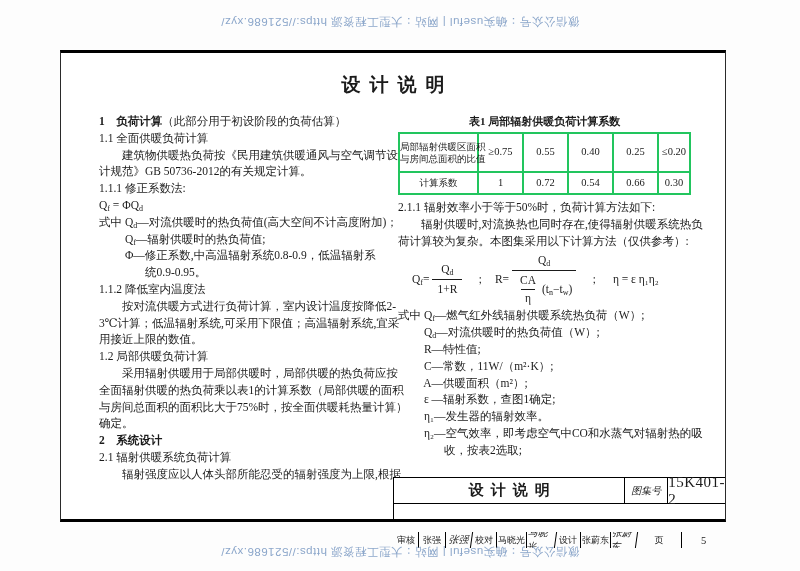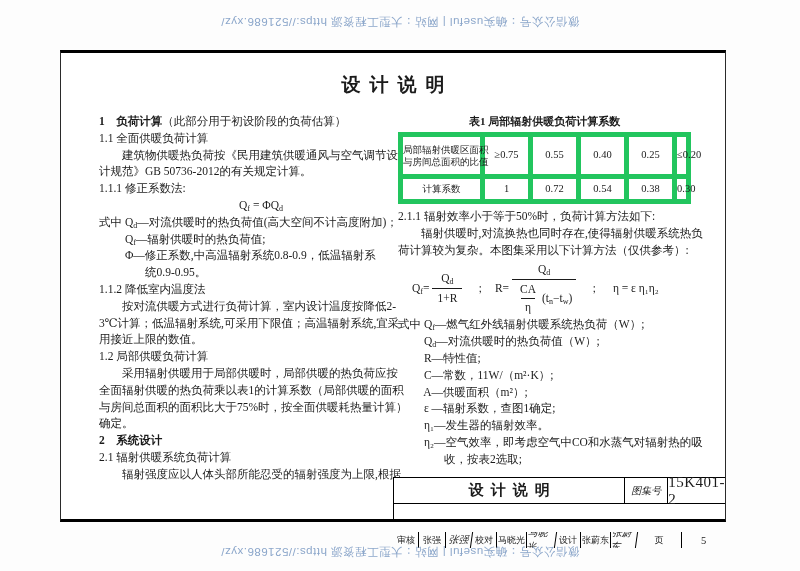--- a/index.html
+++ b/index.html
@@ -23,27 +23,27 @@
     border-left:1px solid #2a2a2a;border-right:1px solid #2a2a2a;
   }
   .page-title{
     position:absolute;top:19px;left:0;right:0;text-align:center;
     font-size:19px;font-weight:bold;letter-spacing:9px;text-indent:9px;
   }
   .col{position:absolute;font-size:11.5px;line-height:16.8px;white-space:nowrap;}
   .col-left{left:17px;top:60px;width:324px;margin-left:21px;}
   .col-right{left:337px;top:60px;width:328px;}
   .ln{height:16.8px;}
-  .ln.center{text-align:center;}
+  .ln.center{text-align:left;}
   .ln.b, .b{font-weight:bold;}
   sub{font-size:8px;line-height:0;vertical-align:-2px;}
   
   .tbl-caption{width:293px;text-align:center;font-weight:bold;font-size:11px;height:16px;line-height:16px;}
   table.t1{border-collapse:collapse;table-layout:fixed;width:293px;margin-top:3px;}
-  table.t1 td{border:5px solid #22c55e;text-align:center;padding:0;font-size:10.5px;}
+  table.t1 td{border:2px solid #22c55e;text-align:center;padding:0;font-size:10.5px;}
   table.t1 .hrow td{height:37px;}
   table.t1 .crow td{height:20px;}
   table.t1 .lblcell{font-size:9.5px;line-height:12px;}
   
   .formula-row{display:flex;align-items:center;margin:7px 0 5px 0;height:46px;font-size:11.5px;white-space:nowrap;}
   .frac{display:inline-flex;flex-direction:column;align-items:center;margin:0 3px;}
   .frac .num{padding:0 5px 1px;}
   .frac .den{border-top:1px solid #1b1b1b;padding:1px 5px 0;}
   .den-flex{display:flex;align-items:center;border-top:1px solid #1b1b1b;padding:1px 4px 0;}
   .frac.inner{margin:0 2px 0 0;}
@@ -121,21 +121,21 @@
         <td style="width:43px">0.55</td>
         <td style="width:43px">0.40</td>
         <td style="width:43px">0.25</td>
         <td>≤0.20</td>
       </tr>
       <tr class="crow">
         <td class="lblcell">计算系数</td>
         <td>1</td>
         <td>0.72</td>
         <td>0.54</td>
-        <td>0.38</td>
+        <td>0.66</td>
         <td>0.30</td>
       </tr>
     </tbody>
       </table>
     <div style="height:4px"></div>
     <div class="ln">2.1.1 辐射效率小于等于50%时，负荷计算方法如下:</div>
     <div class="ln">　　辐射供暖时,对流换热也同时存在,使得辐射供暖系统热负</div>
     <div class="ln">荷计算较为复杂。本图集采用以下计算方法（仅供参考）:</div>
 
     <div class="formula-row">

